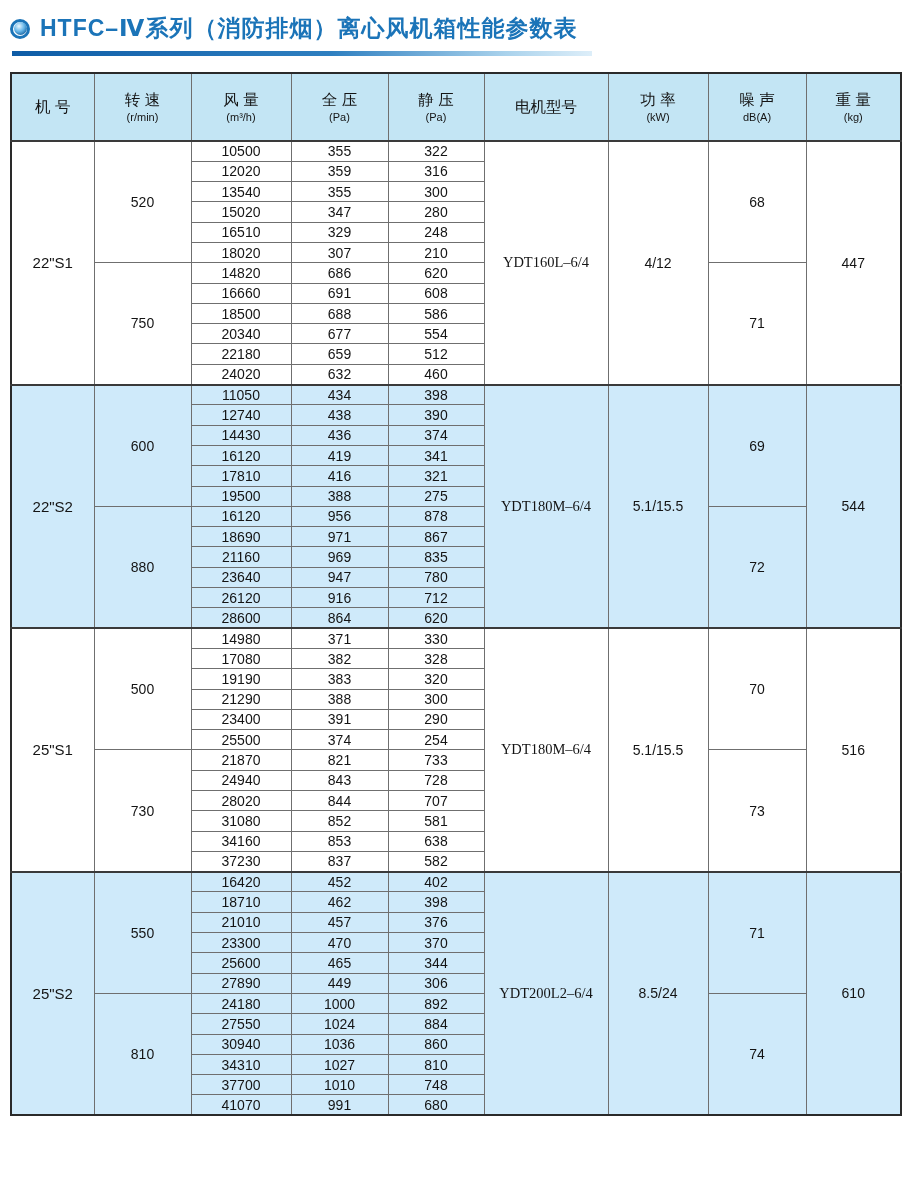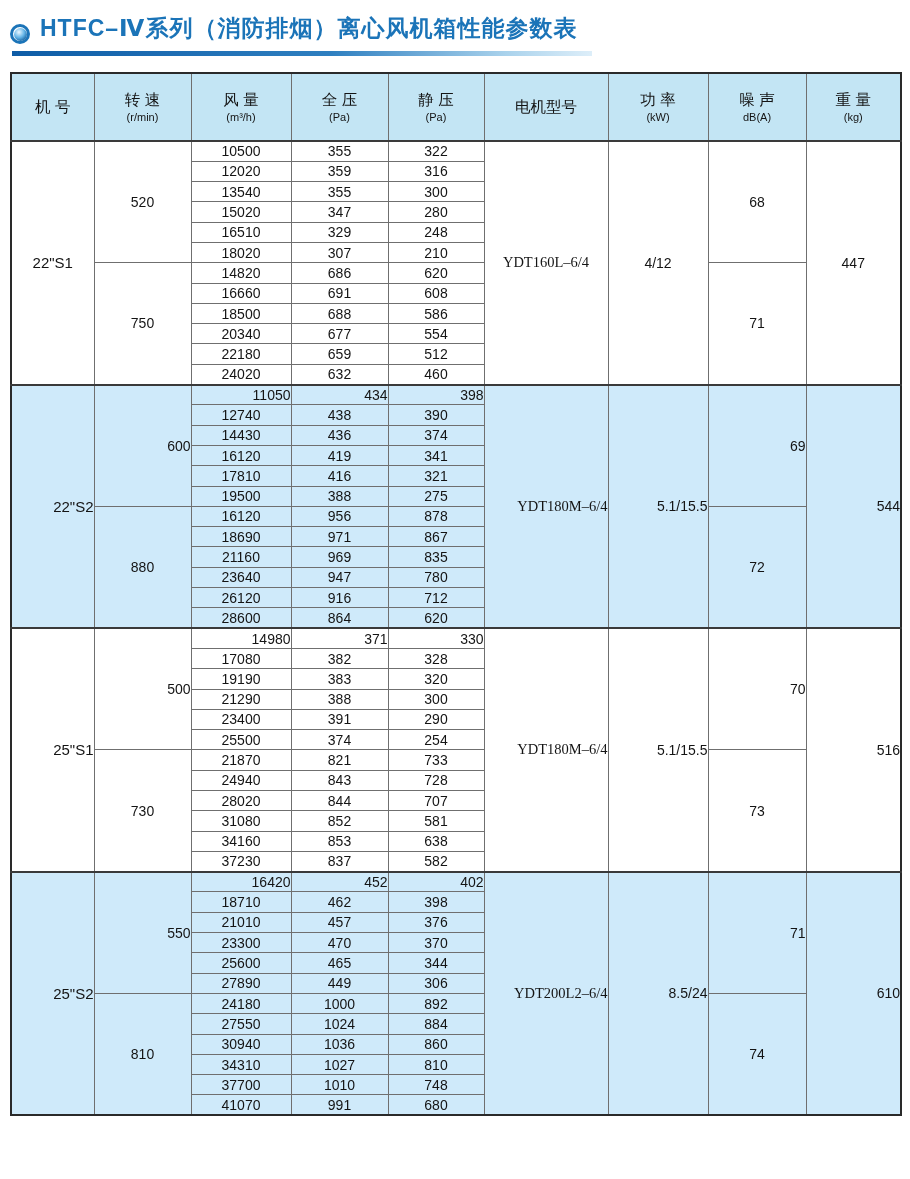--- a/index.html
+++ b/index.html
@@ -11,21 +11,21 @@
     --text:#141414;
   }
   *{box-sizing:border-box;}
   html,body{margin:0;padding:0;}
   body{
     width:910px;height:1179px;background:#ffffff;
     font-family:"Liberation Sans","DejaVu Sans",sans-serif;
     color:var(--text);
   }
   .header-bar{padding:13px 0 0 10px;}
-  .title-row{display:flex;align-items:flex-end;gap:10px;}
+  .title-row{display:flex;align-items:center;gap:10px;}
   .title-icon{
     width:20px;height:20px;border:3px solid var(--accent);border-radius:50%;
     background:#fff;display:flex;align-items:center;justify-content:center;flex:0 0 auto;
   }
   .title-icon-core{
     width:13px;height:13px;border-radius:50%;
     background:radial-gradient(circle at 38% 32%, #eaf7ff 0%, #64b5e8 45%, #0c5796 85%);
   }
   .page-title{
     color:var(--accent);font-size:23px;font-weight:bold;letter-spacing:1px;
@@ -49,21 +49,21 @@
   thead th{
     background:var(--header-bg);
     font-weight:normal;
   }
   .h-main{font-size:15.5px;line-height:1.35;}
   .h-sub{font-size:11px;line-height:1.2;}
   tbody td{height:20.3px;font-size:14px;background:#ffffff;}
   tbody td.model-cell{font-size:15px;}
   tbody td.motor-cell{font-size:14.5px;font-family:Liberation Serif, serif;}
   tr.shaded td{background:var(--band-bg);}
-  tr.group-start td{border-top:2px solid #3a3a3a;text-align:right;}
+  tr.group-start td{border-top:2px solid #3a3a3a;}
   thead th{border-bottom:2px solid #3a3a3a;}
 </style>
 </head>
 <body>
 
 <div class="header-bar">
   <div class="title-row">
     <span class="title-icon">
       <span class="title-icon-core"></span>
     </span>

